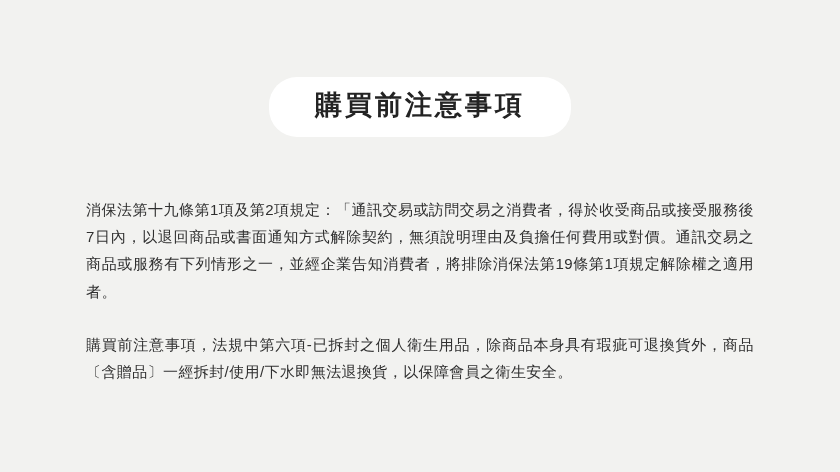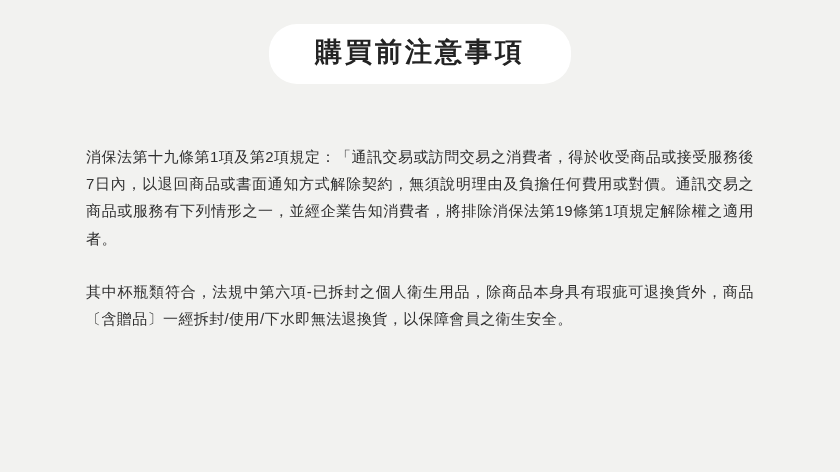--- a/index.html
+++ b/index.html
@@ -17,21 +17,21 @@
   .page {
     position: relative;
     width: 840px;
     height: 472px;
     box-sizing: border-box;
     background: #f2f2f0;
   }
   .title-wrap {
     display: flex;
     justify-content: center;
-    padding-top: 24px;
+    padding-top: 77px;
     align-items: center;
   }
   .title-pill {
     background: #ffffff;
     border-radius: 28px;
     padding: 14px 46px 16px 46px;
     box-shadow: 0 0 0 0 rgba(0,0,0,0);
   }
   .title-pill .title-text {
     font-size: 27px;
@@ -65,16 +65,16 @@
 <div class="page">
 
   <div class="title-wrap">
     <div class="title-pill">
       <div class="title-text">購買前注意事項</div>
     </div>
   </div>
 
   <div class="body-block">
     <p class="para">消保法第十九條第1項及第2項規定：「通訊交易或訪問交易之消費者，得於收受商品或接受服務後7日內，以退回商品或書面通知方式解除契約，無須說明理由及負擔任何費用或對價。通訊交易之商品或服務有下列情形之一，並經企業告知消費者，將排除消保法第19條第1項規定解除權之適用者。</p>
-    <p class="para">其中杯瓶類符合，法規中第六項-已拆封之個人衛生用品，除商品本身具有瑕疵可退換貨外，商品〔含贈品〕一經拆封/使用/下水即無法退換貨，以保障會員之衛生安全。</p>
+    <p class="para">購買前注意事項，法規中第六項-已拆封之個人衛生用品，除商品本身具有瑕疵可退換貨外，商品〔含贈品〕一經拆封/使用/下水即無法退換貨，以保障會員之衛生安全。</p>
   </div>
 
 </div>
 
 </body></html>

